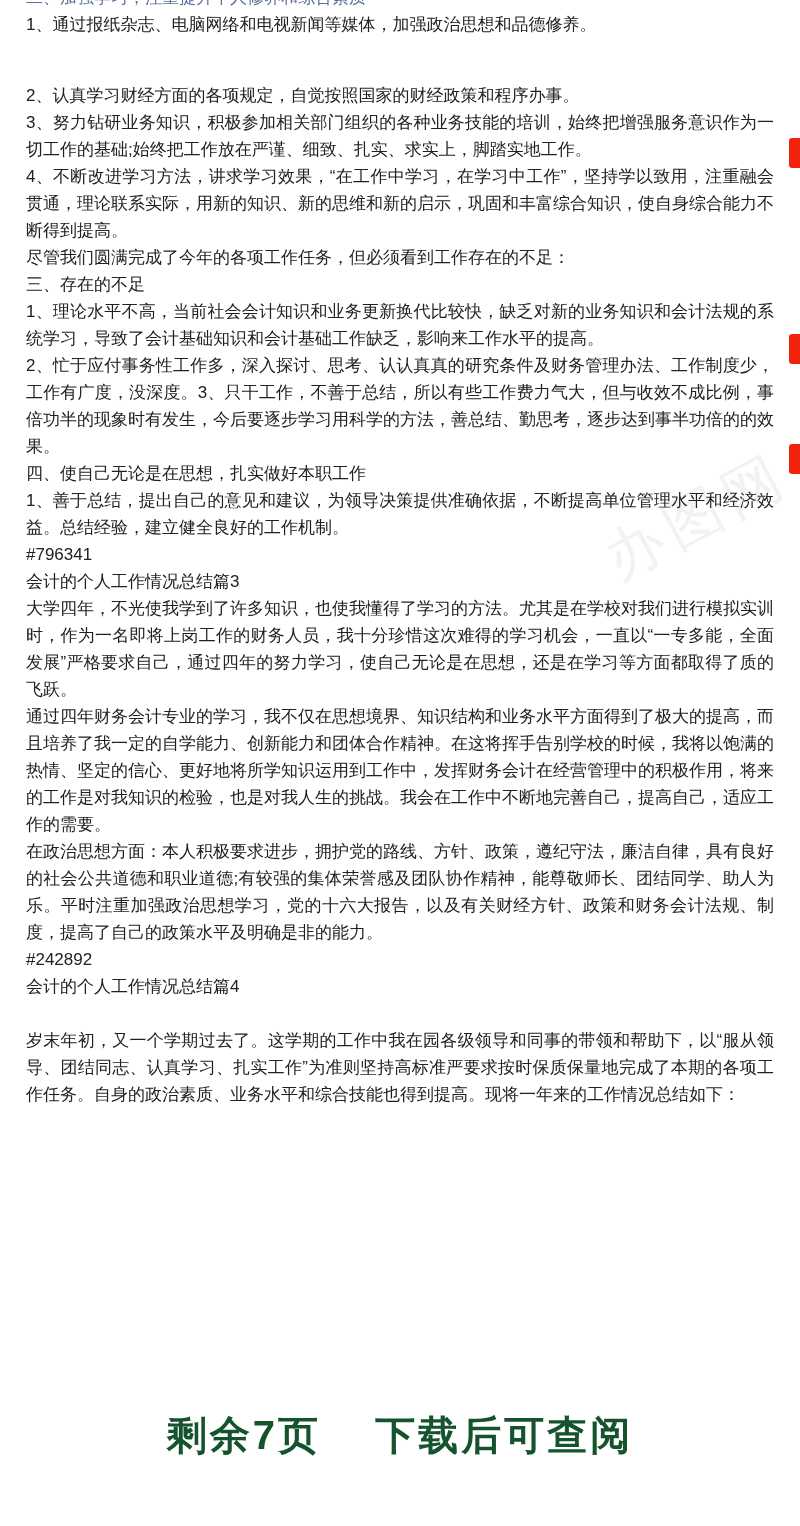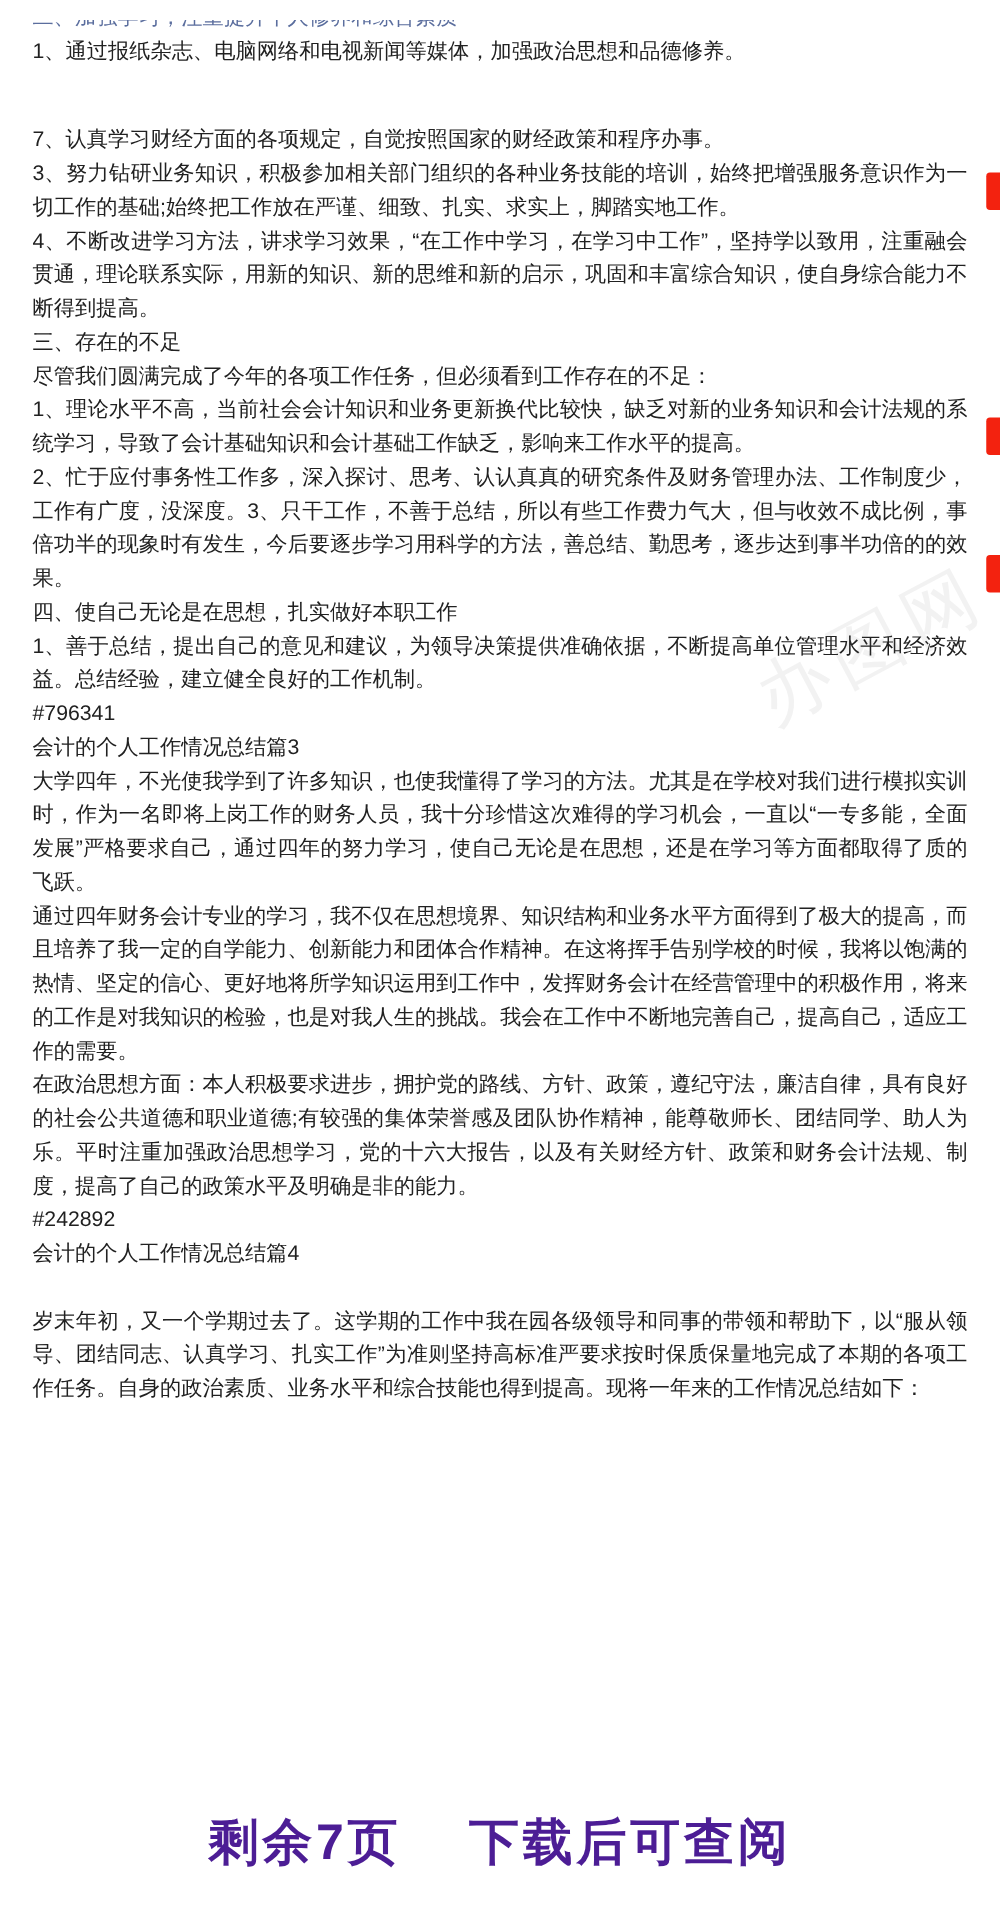--- a/index.html
+++ b/index.html
@@ -7,21 +7,21 @@
     position: relative;
     width: 800px;
     height: 1526px;
     background: #ffffff;
     overflow: hidden;
     font-family: "Liberation Sans", sans-serif;
   }
   .doc {
     position: absolute;
     top: 0; left: 0; right: 0;
-    padding: 16px 26px;
+    padding: 0 26px;
     color: #212121;
     font-size: 17px;
     line-height: 27px;
     text-align: justify;
   }
   .doc p { margin: 0; }
   .clip-wrap {
     height: 11px;
     overflow: hidden;
   }
@@ -52,43 +52,42 @@
     letter-spacing: 8px;
     color: rgba(110, 110, 110, 0.09);
     white-space: nowrap;
     pointer-events: none;
   }
   .footer {
     position: absolute;
     top: 1408px;
     left: 0; right: 0;
     text-align: center;
-    color: #4c1d95;
+    color: #14532d;
     font-size: 40px;
     font-weight: 700;
     letter-spacing: 3px;
-    margin-top: 38px;
   }
   .footer span { margin: 0 20px; }
 </style>
 </head>
 <body>
 
 <div class="page">
 
   <div class="doc">
     <div class="clip-wrap">
       <span>二、加强学习，注重提升个人修养和综合素质</span>
     </div>
     <p>1、通过报纸杂志、电脑网络和电视新闻等媒体，加强政治思想和品德修养。</p>
-    <p class="gap-xl">7、认真学习财经方面的各项规定，自觉按照国家的财经政策和程序办事。</p>
+    <p class="gap-xl">2、认真学习财经方面的各项规定，自觉按照国家的财经政策和程序办事。</p>
     <p>3、努力钻研业务知识，积极参加相关部门组织的各种业务技能的培训，始终把增强服务意识作为一切工作的基础;始终把工作放在严谨、细致、扎实、求实上，脚踏实地工作。</p>
     <p>4、不断改进学习方法，讲求学习效果，“在工作中学习，在学习中工作”，坚持学以致用，注重融会贯通，理论联系实际，用新的知识、新的思维和新的启示，巩固和丰富综合知识，使自身综合能力不断得到提高。</p>
+    <p>尽管我们圆满完成了今年的各项工作任务，但必须看到工作存在的不足：</p>
     <p>三、存在的不足</p>
-    <p>尽管我们圆满完成了今年的各项工作任务，但必须看到工作存在的不足：</p>
     <p>1、理论水平不高，当前社会会计知识和业务更新换代比较快，缺乏对新的业务知识和会计法规的系统学习，导致了会计基础知识和会计基础工作缺乏，影响来工作水平的提高。</p>
     <p>2、忙于应付事务性工作多，深入探讨、思考、认认真真的研究条件及财务管理办法、工作制度少，工作有广度，没深度。3、只干工作，不善于总结，所以有些工作费力气大，但与收效不成比例，事倍功半的现象时有发生，今后要逐步学习用科学的方法，善总结、勤思考，逐步达到事半功倍的的效果。</p>
     <p>四、使自己无论是在思想，扎实做好本职工作</p>
     <p>1、善于总结，提出自己的意见和建议，为领导决策提供准确依据，不断提高单位管理水平和经济效益。总结经验，建立健全良好的工作机制。</p>
     <p>#796341</p>
     <p>会计的个人工作情况总结篇3</p>
     <p>大学四年，不光使我学到了许多知识，也使我懂得了学习的方法。尤其是在学校对我们进行模拟实训时，作为一名即将上岗工作的财务人员，我十分珍惜这次难得的学习机会，一直以“一专多能，全面发展”严格要求自己，通过四年的努力学习，使自己无论是在思想，还是在学习等方面都取得了质的飞跃。</p>
     <p>通过四年财务会计专业的学习，我不仅在思想境界、知识结构和业务水平方面得到了极大的提高，而且培养了我一定的自学能力、创新能力和团体合作精神。在这将挥手告别学校的时候，我将以饱满的热情、坚定的信心、更好地将所学知识运用到工作中，发挥财务会计在经营管理中的积极作用，将来的工作是对我知识的检验，也是对我人生的挑战。我会在工作中不断地完善自己，提高自己，适应工作的需要。</p>
     <p>在政治思想方面：本人积极要求进步，拥护党的路线、方针、政策，遵纪守法，廉洁自律，具有良好的社会公共道德和职业道德;有较强的集体荣誉感及团队协作精神，能尊敬师长、团结同学、助人为乐。平时注重加强政治思想学习，党的十六大报告，以及有关财经方针、政策和财务会计法规、制度，提高了自己的政策水平及明确是非的能力。</p>
     <p>#242892</p>

